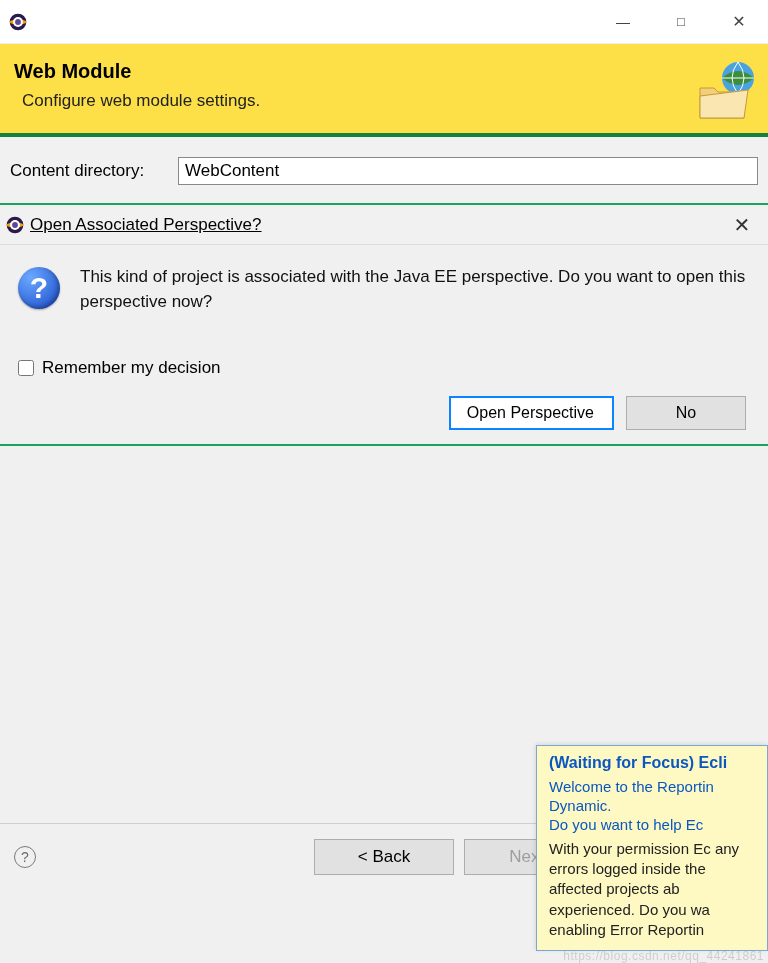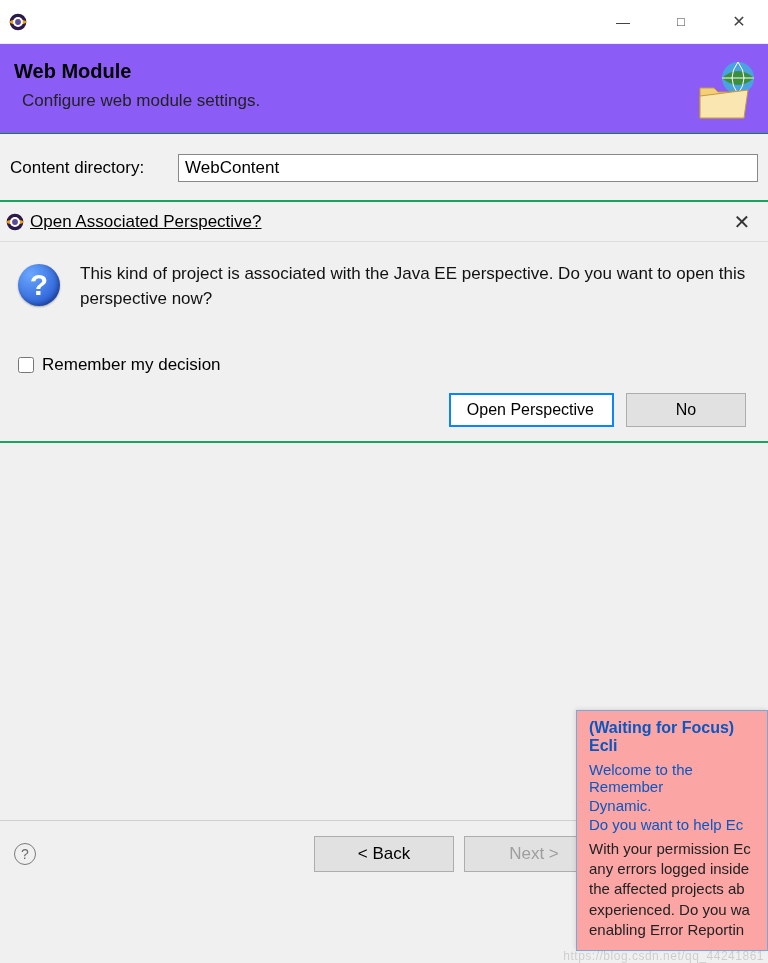--- a/index.html
+++ b/index.html
@@ -33,24 +33,24 @@
   .win-btn {
     width: 58px; height: 44px;
     display:flex; align-items:center; justify-content:center;
     font-size: 14px; color:#444;
   }
   .win-btn.max { font-size:13px; }
   .win-btn.close { font-size:16px; }
 
   
   .header {
-    background:#8b5cf6;
+    background:#fde047;
     padding: 16px 20px 22px 14px;
     position: relative;
-    border-bottom: 1px solid #15803d;
+    border-bottom: 4px solid #15803d;
   }
   .header h1 { font-size: 20px; font-weight: 700; margin-bottom: 8px; }
   .header .subtitle { font-size: 17px; color:#222; padding-left: 8px; }
   .header .banner-icon {
     position:absolute; right:10px; top:14px; width:64px; height:64px;
   }
 
   
   .form-area {
     background:#f1f1f1;
@@ -141,22 +141,22 @@
   }
   .footer .spacer { flex:1; }
   .footer .btn { min-width:140px; height:36px; font-size:17px; }
   .footer .btn.disabled { color:#9e9e9e; }
   .footer .btn.finish { border:2px solid #0a84ff; background:#e8f0fe; }
 
   
   .tip {
     position:absolute;
     right:0; bottom:12px;
-    width:192px;
-    background:#fca5a5;
+    width:232px;
+    background:#fef9c3;
     border:1px solid #7aa7d8;
     padding: 8px 10px 10px 12px;
     font-size:15px;
     box-shadow: -1px -1px 4px rgba(0,0,0,.1);
   }
   .tip .tip-title { color:#0a57c2; font-weight:700; margin-bottom:6px; font-size:16px;}
   .tip .tip-line1 { color:#0a57c2; margin-bottom:2px; }
   .tip .tip-line2 { color:#0a57c2; margin-bottom:6px; }
   .tip .tip-body { color:#222; line-height:1.35; }
 
@@ -241,19 +241,19 @@
 <div class="footer">
   <div class="help-icon">?</div>
   <span class="spacer"></span>
   <div class="btn">&lt; Back</div>
   <div class="btn disabled">Next &gt;</div>
   <div class="btn finish">Finis</div>
 </div>
 
 <div class="tip">
   <div class="tip-title">(Waiting for Focus) Ecli</div>
-  <div class="tip-line1">Welcome to the Remember</div>
+  <div class="tip-line1">Welcome to the Reportin</div>
   <div class="tip-line1">Dynamic.</div>
   <div class="tip-line2">Do you want to help Ec</div>
   <div class="tip-body">With your permission Ec any errors logged inside the affected projects ab experienced. Do you wa enabling Error Reportin</div>
 </div>
 
 <div class="watermark">https://blog.csdn.net/qq_44241861</div>
 
 </body></html>

